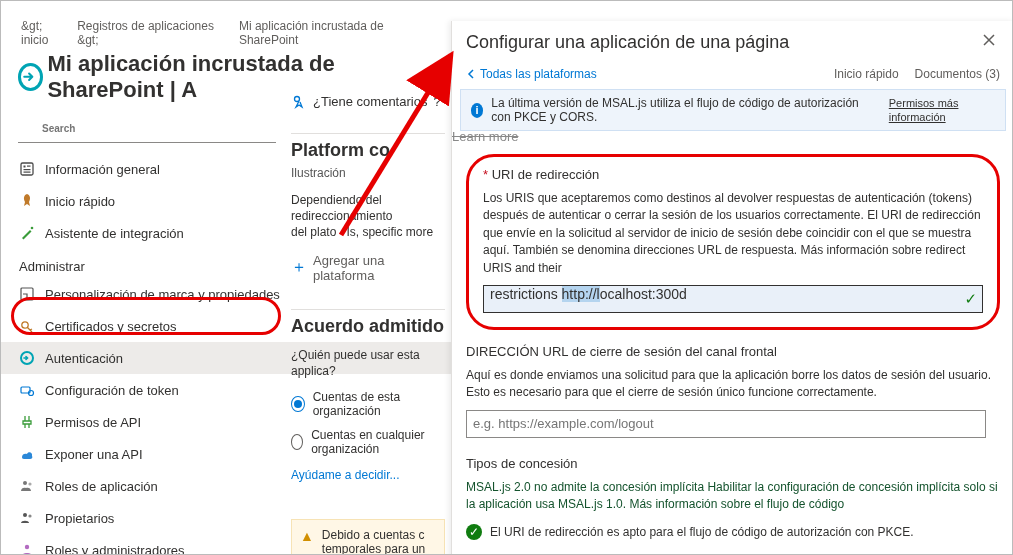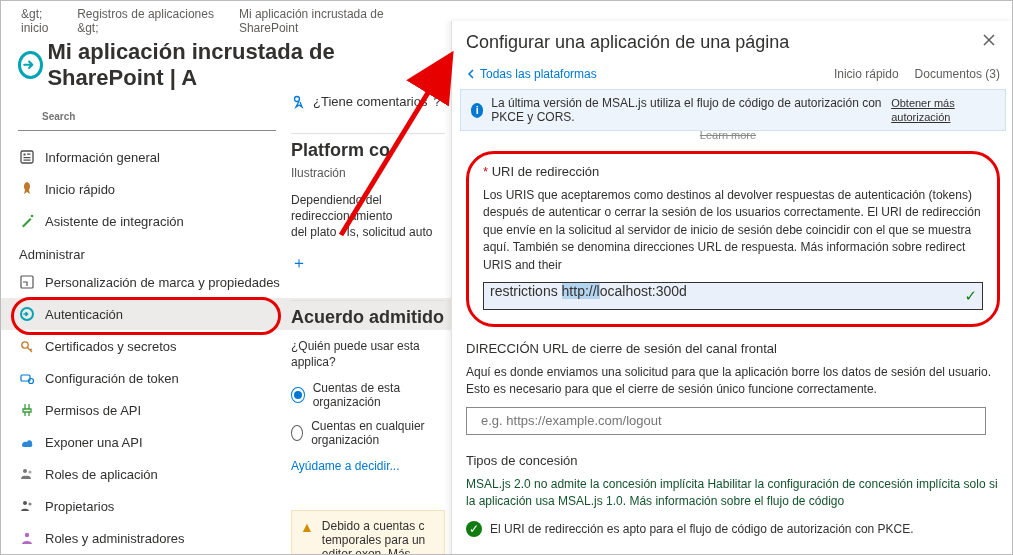--- a/index.html
+++ b/index.html
@@ -20,20 +20,21 @@
     left:0; top:0;
     width:450px;
     height:555px;
     background:#fff;
   }
   .breadcrumb {
     display:flex; align-items:center; gap:6px;
     padding:6px 12px 2px 20px;
     font-size:12px;
     color:#605e5c;
+    margin-top:12px;
   }
   .breadcrumb span { cursor:pointer; }
   .title-row {
     display:flex; align-items:center; gap:4px;
     padding:2px 12px 6px 17px;
   }
   .app-icon-big {
     width:28px; height:28px;
     border-radius:50%;
     background:#fff;
@@ -203,21 +204,21 @@
     gap:8px;
   }
   .info-left { display:flex; gap:8px; align-items:center; }
   .info-i {
     width:15px; height:15px; border-radius:50%;
     background:#0078d4; color:#fff;
     display:inline-flex; align-items:center; justify-content:center;
     font-size:11px; font-weight:bold;
   }
   .info-right a { text-decoration:underline; color:#323130; font-size:11px; }
-  .crumb { font-size:11px; color:#605e5c; display:block; text-align:center; padding-right:10px; margin-top:-2px;}
+  .crumb { font-size:13px; color:#605e5c; display:block; text-align:left; padding-right:10px; margin-top:-2px;}
   .flyout-body {
     padding:8px 14px;
   }
   .red-box {
     border:3px solid #e60000;
     border-radius:28px;
     padding:10px 14px 14px 14px;
     margin-top:2px;
   }
   .field-label {
@@ -260,21 +261,21 @@
   }
   .section-h {
     font-size:13px;
     font-weight:400;
     color:#323130;
     padding:14px 0 4px 0;
   }
   .logout-input {
     width:520px; height:28px;
     border:1px solid #8a8886;
-    padding:0 14px;
+    padding:0 6px;
     font-size:13px;
     color:#999;
   }
   .grant-desc {
     font-size:12px;
     line-height:1.45;
     color:#14532d;
     padding-top:4px;
   }
   .success-row {
@@ -355,37 +356,37 @@
 
     <div class="nav-item">
       <span class="nav-icon">
         <svg viewBox="0 0 16 16">
             <rect x="2" y="2" width="12" height="12" rx="1" fill="none" stroke="#555" stroke-width="1.2"></rect>
             <path d="M4 8 L8 8 L8 12" stroke="#555" stroke-width="1.2" fill="none"></path>
           </svg>
       </span>
       <span>Personalización de marca y propiedades</span>
     </div>
+    <div class="nav-item">
+      <span class="nav-icon">
+        <svg viewBox="0 0 16 16">
+            <circle cx="6" cy="7" r="3.2" fill="none" stroke="#c07a2a" stroke-width="1.3"></circle>
+            <path d="M8 9 L13 14 M11 12 L13 11" stroke="#c07a2a" stroke-width="1.3"></path>
+          </svg>
+      </span>
+      <span>Certificados y secretos</span>
+    </div>
     <div class="nav-item active">
       <span class="nav-icon">
         <svg viewBox="0 0 16 16">
             <circle cx="8" cy="8" r="6" fill="none" stroke="#00a4b4" stroke-width="2"></circle>
             <path d="M5 8 L8 8 M7 6.5 L8.5 8 L7 9.5" stroke="#00a4b4" stroke-width="1.6" fill="none" stroke-linecap="round"></path>
           </svg>
       </span>
       <span>Autenticación</span>
-    </div>
-    <div class="nav-item">
-      <span class="nav-icon">
-        <svg viewBox="0 0 16 16">
-            <circle cx="6" cy="7" r="3.2" fill="none" stroke="#c07a2a" stroke-width="1.3"></circle>
-            <path d="M8 9 L13 14 M11 12 L13 11" stroke="#c07a2a" stroke-width="1.3"></path>
-          </svg>
-      </span>
-      <span>Certificados y secretos</span>
     </div>
     <div class="nav-item">
       <span class="nav-icon">
         <svg viewBox="0 0 16 16">
             <rect x="2" y="5" width="9" height="6" rx="1" fill="none" stroke="#0078d4" stroke-width="1.2"></rect>
             <circle cx="12" cy="11" r="2.5" fill="none" stroke="#0078d4" stroke-width="1.2"></circle>
           </svg>
       </span>
       <span>Configuración de token</span>
     </div>
@@ -449,24 +450,25 @@
     </span>
     <span>¿Tiene comentarios</span>?
   </div>
 
   <h2 class="section">
     <span>Platform co</span>
     <span style="font-weight:400;font-size:12px;color:#555;">Ilustración</span>
   </h2>
   <div class="small">
     <span>Dependiendo del redireccionamiento</span><br>
-    <span>del plato</span>&nbsp;&nbsp;&nbsp;<span>Is, solicitud auto</span>
+    <span>del plato</span>&nbsp;&nbsp;&nbsp;<span>Is, specific more</span>
   </div>
   <div class="add-platform">
     <span style="color:#0078d4;font-size:16px;">＋</span>
+    <span>Agregar una plataforma</span>
   </div>
 
   <h2 class="section" style="margin-top:26px;">Acuerdo admitido</h2>
   <div class="small">¿Quién puede usar esta applica?</div>
   <div class="radio-row">
     <span class="radio-outer sel"></span>
     <span>Cuentas de esta organización</span>
   </div>
   <div class="radio-row">
     <span class="radio-outer emp"></span>
@@ -500,21 +502,21 @@
       <span>Inicio rápido</span>
       <span><span>Documentos</span> <span>(3)</span></span>
     </span>
   </div>
   <div class="info-banner">
     <span class="info-left">
       <span class="info-i">i</span>
       <span>La última versión de MSAL.js utiliza el flujo de código de autorización con PKCE y CORS.</span>
     </span>
     <span class="info-right">
-      <a>Obtener más autorización</a>
+      <a>Permisos más información</a>
     </span>
   </div>
   <span class="crumb" style="text-decoration:line-through;color:#888;">Learn more</span>
 
   <div class="flyout-body">
     <div class="red-box">
       <div class="field-label required">URI de redirección</div>
       <div class="field-desc">Los URIS que aceptaremos como destinos al devolver respuestas de autenticación (tokens) después de autenticar o cerrar la sesión de los usuarios correctamente. El URI de redirección que envíe en la solicitud al servidor de inicio de sesión debe coincidir con el que se muestra aquí. También se denomina direcciones URL de respuesta. Más información sobre redirect URIS and their</div>
       <div class="uri-input-wrap">
         <div class="uri-input"><span>restrictions </span><span class="uri-selected">http://l</span><span>ocalhost:300d</span></div>

